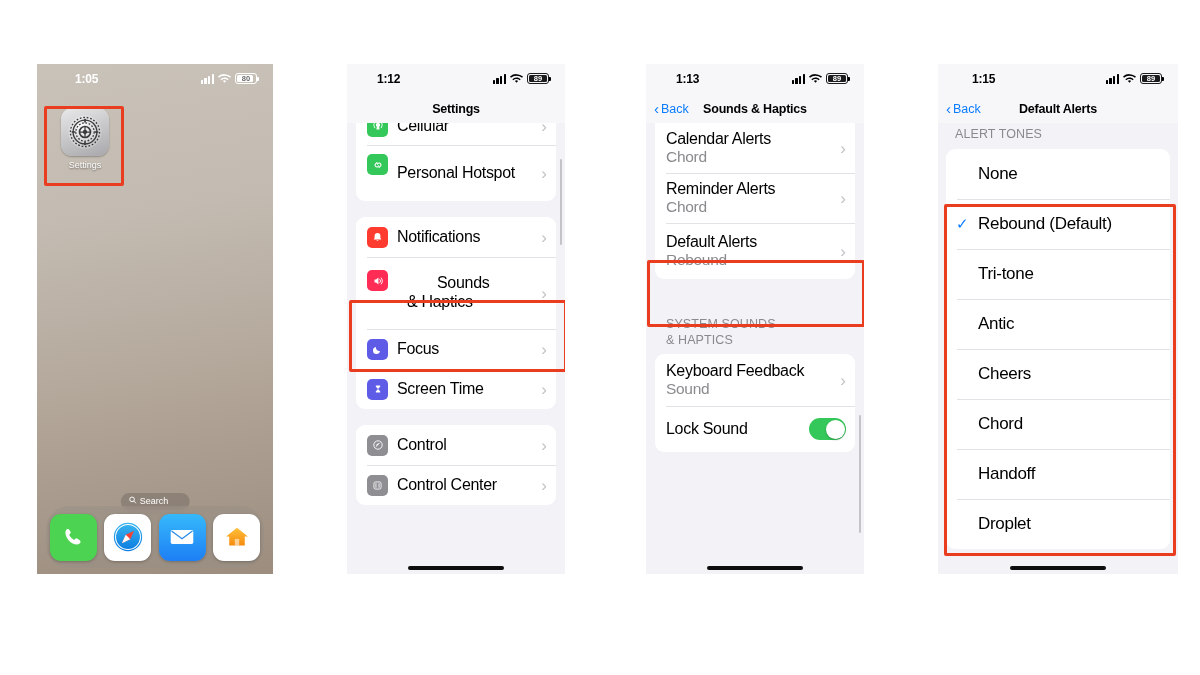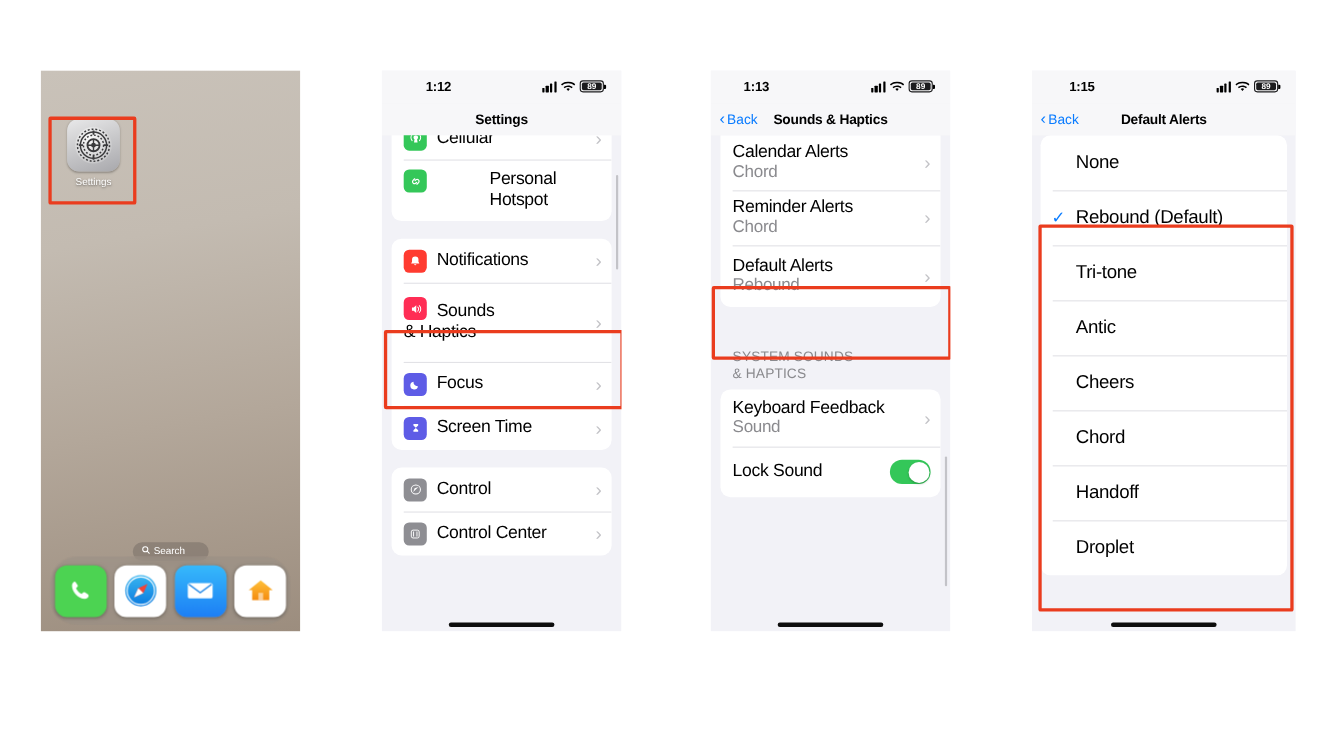--- a/index.html
+++ b/index.html
@@ -158,20 +158,40 @@
   .stacked { display:flex; flex-direction:column; justify-content:center; }
 </style>
 </head>
 <body>
 
 <div class="stage">
 
   <div class="phone" id="phone-home" style="left:37px; top:64px; width:236px; height:510px;">
     <div class="screen">
 
+      <div class="statusbar">
+        <div class="sb-time">1:05</div>
+        <div class="sb-right">
+          <span class="ic-cell">
+              <i></i>
+              <i></i>
+              <i></i>
+              <i></i>
+            </span>
+          <span class="ic-wifi">
+            <svg viewBox="0 0 16 12" width="13" height="10">
+                <path d="M8 10.6 6.1 8.4a2.9 2.9 0 0 1 3.8 0L8 10.6zM8 6.1c-1.5 0-2.9.55-3.95 1.5L2.9 6.2A7.6 7.6 0 0 1 8 4.3c1.95 0 3.75.72 5.1 1.9l-1.15 1.4A5.9 5.9 0 0 0 8 6.1zM8 1.9c-2.6 0-5 .95-6.8 2.5L0 3A11.8 11.8 0 0 1 8 0c3.05 0 5.85 1.15 8 3l-1.2 1.4C13 2.85 10.6 1.9 8 1.9z" fill="currentColor"></path>
+              </svg>
+          </span>
+          <span class="ic-batt">
+            <span class="batt-fill" style="background:#ffffff; width:16px;"></span>
+            <b style="position:relative; color:#6b6b6b;">80</b>
+          </span>
+        </div>
+      </div>
 
       <div class="app-grid">
         <div class="app-icon-wrap">
           <div class="app-tile">
             <svg viewBox="0 0 48 48" width="40" height="40">
               <defs>
                 <radialGradient id="gg" cx="40%" cy="32%" r="75%">
                   <stop offset="0" stop-color="#fbfbfb"></stop>
                     <stop offset="1" stop-color="#c2c2c4"></stop>
                 </radialGradient>
@@ -243,21 +263,21 @@
       </div>
     </div>
 
     <div class="redbox" style="left:7px; top:42px; width:80px; height:80px;"></div>
   </div>
 
   <div class="phone" id="phone-settings" style="left:347px; top:64px; width:218px; height:510px;">
     <div class="screen ios">
 
       <div class="statusbar" style="background:#f7f7f9;">
-        <div class="sb-time" style="left:40px;">1:12</div>
+        <div class="sb-time" style="left:30px;">1:12</div>
         <div class="sb-right">
           <span class="ic-cell">
               <i></i>
               <i></i>
               <i></i>
               <i></i>
             </span>
           <span class="ic-wifi">
             <svg viewBox="0 0 16 12" width="13" height="10">
                 <path d="M8 10.6 6.1 8.4a2.9 2.9 0 0 1 3.8 0L8 10.6zM8 6.1c-1.5 0-2.9.55-3.95 1.5L2.9 6.2A7.6 7.6 0 0 1 8 4.3c1.95 0 3.75.72 5.1 1.9l-1.15 1.4A5.9 5.9 0 0 0 8 6.1zM8 1.9c-2.6 0-5 .95-6.8 2.5L0 3A11.8 11.8 0 0 1 8 0c3.05 0 5.85 1.15 8 3l-1.2 1.4C13 2.85 10.6 1.9 8 1.9z" fill="currentColor"></path>
@@ -280,21 +300,21 @@
           <div class="row" style="min-height:38px;">
             <span class="row-ico" style="background:#34c759;">
               <svg viewBox="0 0 20 20" width="14" height="14">
                   <path d="M10 5.5c1.6 0 3 1.2 3 3 0 1-.5 1.9-1.3 2.4l.6 4.1h-4.6l.6-4.1A2.9 2.9 0 0 1 7 8.5c0-1.8 1.4-3 3-3z" fill="#fff"></path>
                   <path d="M5.2 4.4a7 7 0 0 0 0 8.2M14.8 4.4a7 7 0 0 1 0 8.2" stroke="#fff" stroke-width="1.3" fill="none" stroke-linecap="round"></path>
                 </svg>
             </span>
             <span class="row-label">Cellular</span>
             <span class="chev-r">›</span>
           </div>
-          <div class="row" style="min-height:56px;gap:48px;">
+          <div class="row" style="min-height:56px;">
             <span class="row-ico" style="background:#34c759; align-self:flex-start; margin-top:9px;">
               <svg viewBox="0 0 20 20" width="14" height="14">
                   <path d="M8.5 6.5 6.2 8.8a2.6 2.6 0 0 0 3.6 3.6l1.1-1.1M11.5 13.5l2.3-2.3a2.6 2.6 0 0 0-3.6-3.6l-1.1 1.1" stroke="#fff" stroke-width="1.6" fill="none" stroke-linecap="round"></path>
                 </svg>
             </span>
             <span class="row-label stacked">Personal Hotspot</span>
             <span class="chev-r">›</span>
           </div>
         </div>
 
@@ -302,21 +322,21 @@
           <div class="row">
             <span class="row-ico" style="background:#ff3b30;">
               <svg viewBox="0 0 20 20" width="13" height="13">
                   <path d="M10 3.2a4.5 4.5 0 0 0-4.5 4.5v3.1L4.2 13.2h11.6L14.5 10.8V7.7A4.5 4.5 0 0 0 10 3.2zM8.3 14.3a1.8 1.8 0 0 0 3.4 0z" fill="#fff"></path>
                 </svg>
             </span>
             <span class="row-label">Notifications</span>
             <span class="chev-r">›</span>
           </div>
 
-          <div class="row" style="min-height:72px;">
+          <div class="row" style="min-height:72px;gap:40px;">
             <span class="row-ico" style="background:#ff2d55; align-self:flex-start; margin-top:13px;">
               <svg viewBox="0 0 20 20" width="14" height="14">
                   <path d="M5 8h2.3L10.6 5v10L7.3 12H5z" fill="#fff"></path>
                   <path d="M12.6 7.4a3.6 3.6 0 0 1 0 5.2M14.6 5.6a6.2 6.2 0 0 1 0 8.8" stroke="#fff" stroke-width="1.3" fill="none" stroke-linecap="round"></path>
                 </svg>
             </span>
             <span class="row-label stacked" style="margin-left:-30px; padding-left:0;">
               <span style="display:block; padding-left:30px;">Sounds</span>
               <span style="display:block;">&amp; Haptics</span>
             </span>
@@ -489,20 +509,21 @@
       <div class="navbar">
         <span class="nav-back">
           <span class="chev">‹</span>
           <span>Back</span>
         </span>
         <span class="nav-title">Default Alerts</span>
       </div>
 
       <div class="list-scroll">
 
+        <div class="sec-hdr" style="padding-top:4px; padding-left:17px;">ALERT TONES</div>
 
         <div class="group" style="margin:0 8px;">
           <div class="row tone-row">
             <span class="tone-check"></span>
             <span class="tone-label">None</span>
           </div>
           <div class="row tone-row">
             <span class="tone-check">✓</span>
             <span class="tone-label">Rebound (Default)</span>
           </div>

